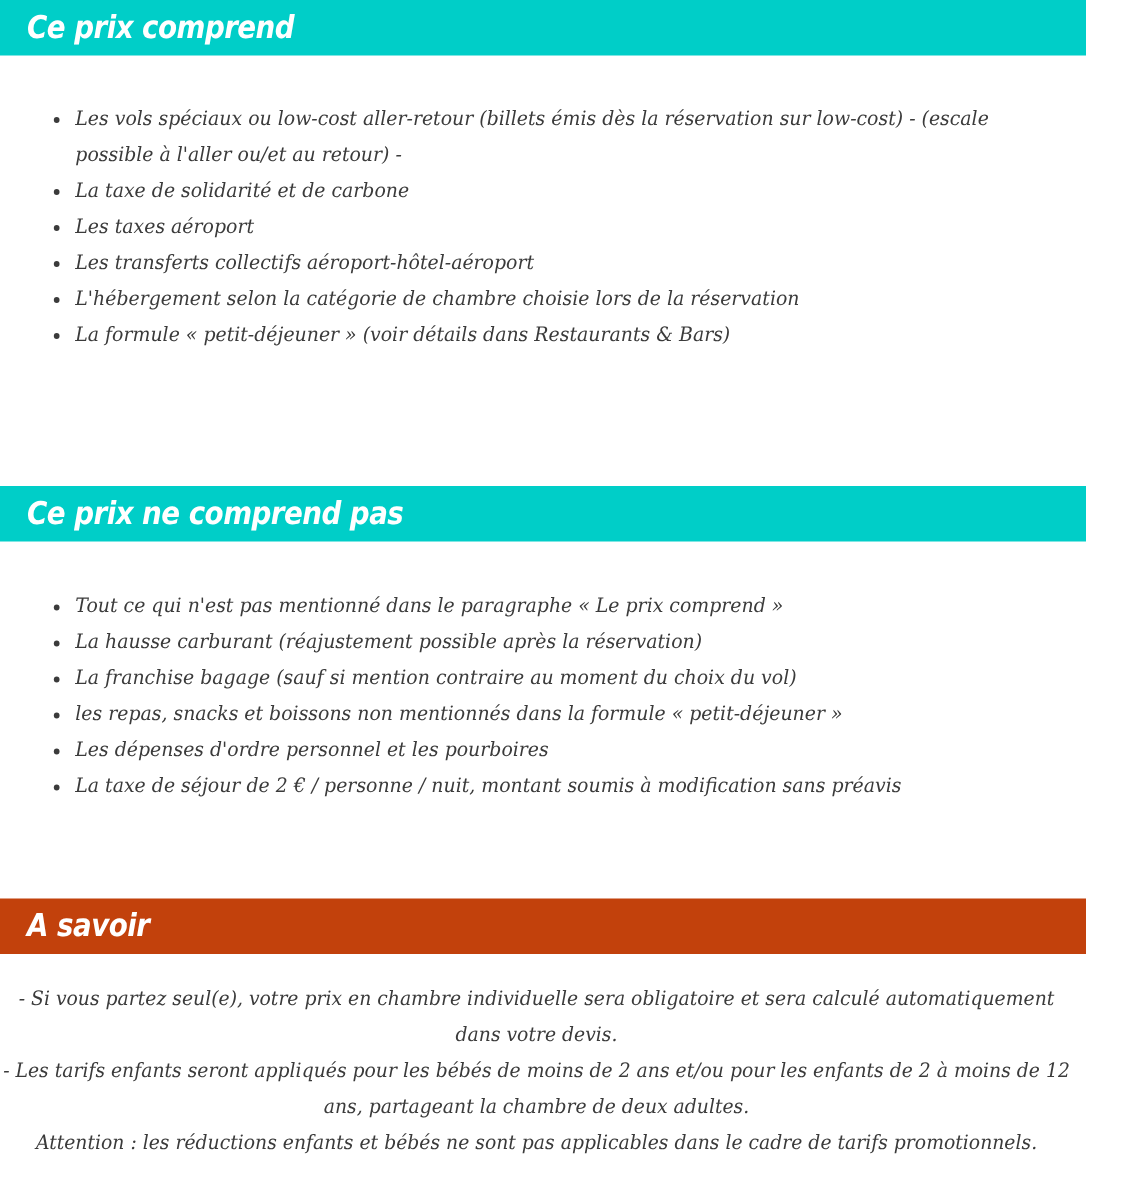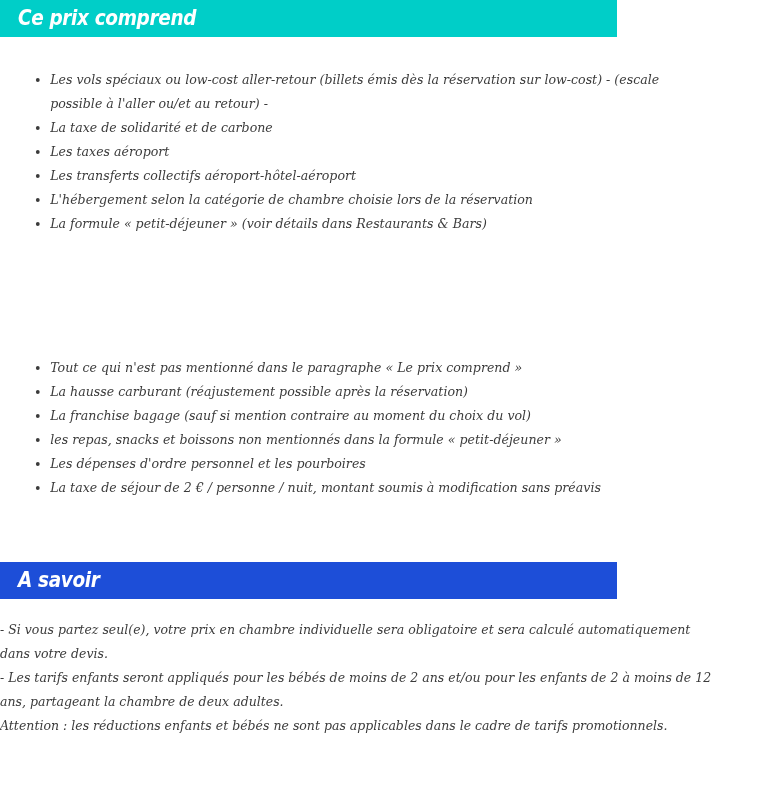--- a/index.html
+++ b/index.html
@@ -15,21 +15,21 @@
   }
   .page {
     position: relative;
     width: 758px;
     height: 787px;
     background: #ffffff;
   }
 
   
   .section-bar {
-    width: 617px;
+    width: 724px;
     height: 37px;
     background: #00cec8;
     display: flex;
     align-items: center;
     box-sizing: border-box;
     padding-left: 18px;
   }
   .section-bar .bar-title {
     color: #ffffff;
     font-family: "DejaVu Sans", sans-serif;
@@ -74,20 +74,21 @@
     width: 4px;
     height: 4px;
     border-radius: 50%;
     background: #3b3b3b;
   }
 
   
   .para-block {
     box-sizing: border-box;
     padding: 0 5px 0 0;
+    text-align: center;
   }
   .para-block p {
     margin: 0;
     color: #3b3b3b;
     font-family: "DejaVu Serif", "Liberation Serif", serif;
     font-style: italic;
     font-size: 13.2px;
     line-height: 24px;
     transform: scaleX(0.95);
     transform-origin: left top;
@@ -118,37 +119,40 @@
       <li>La taxe de solidarité et de carbone</li>
       <li>Les taxes aéroport</li>
       <li>Les transferts collectifs aéroport-hôtel-aéroport</li>
       <li>L'hébergement selon la catégorie de chambre choisie lors de la réservation</li>
       <li>La formule « petit-déjeuner » (voir détails dans Restaurants &amp; Bars)</li>
     </ul>
   </div>
 
   <div class="gap-after-list-1"></div>
 
+  <div class="section-bar" style="background: rgb(0, 206, 200);">
+    <span class="bar-title" style="color: rgb(255, 255, 255);">Ce prix ne comprend pas</span>
+  </div>
 
   <div class="gap-after-bar-2"></div>
 
   <div class="list-block">
     <ul class="bullets">
       <li>Tout ce qui n'est pas mentionné dans le paragraphe « Le prix comprend »</li>
       <li>La hausse carburant (réajustement possible après la réservation)</li>
       <li>La franchise bagage (sauf si mention contraire au moment du choix du vol)</li>
       <li>les repas, snacks et boissons non mentionnés dans la formule « petit-déjeuner »</li>
       <li>Les dépenses d'ordre personnel et les pourboires</li>
       <li>La taxe de séjour de 2 € / personne /  nuit, montant soumis à modification sans préavis</li>
     </ul>
   </div>
 
   <div class="gap-after-list-2"></div>
 
-  <div class="section-bar" style="background: #1d4ed8;">
+  <div class="section-bar" style="background: #c2410c;">
     <span class="bar-title" style="color: rgb(255, 255, 255);">A savoir</span>
   </div>
 
   <div class="gap-after-bar-3"></div>
 
   <div class="para-block">
     <p>- Si vous partez seul(e), votre prix en chambre individuelle sera obligatoire et sera calculé automatiquement dans votre devis.</p>
     <p>- Les tarifs enfants seront appliqués pour les bébés de moins de 2 ans et/ou pour les enfants de 2 à moins de 12 ans, partageant la chambre de deux adultes.</p>
     <p>Attention : les réductions enfants et bébés ne sont pas applicables dans le cadre de tarifs promotionnels.</p>
   </div>

